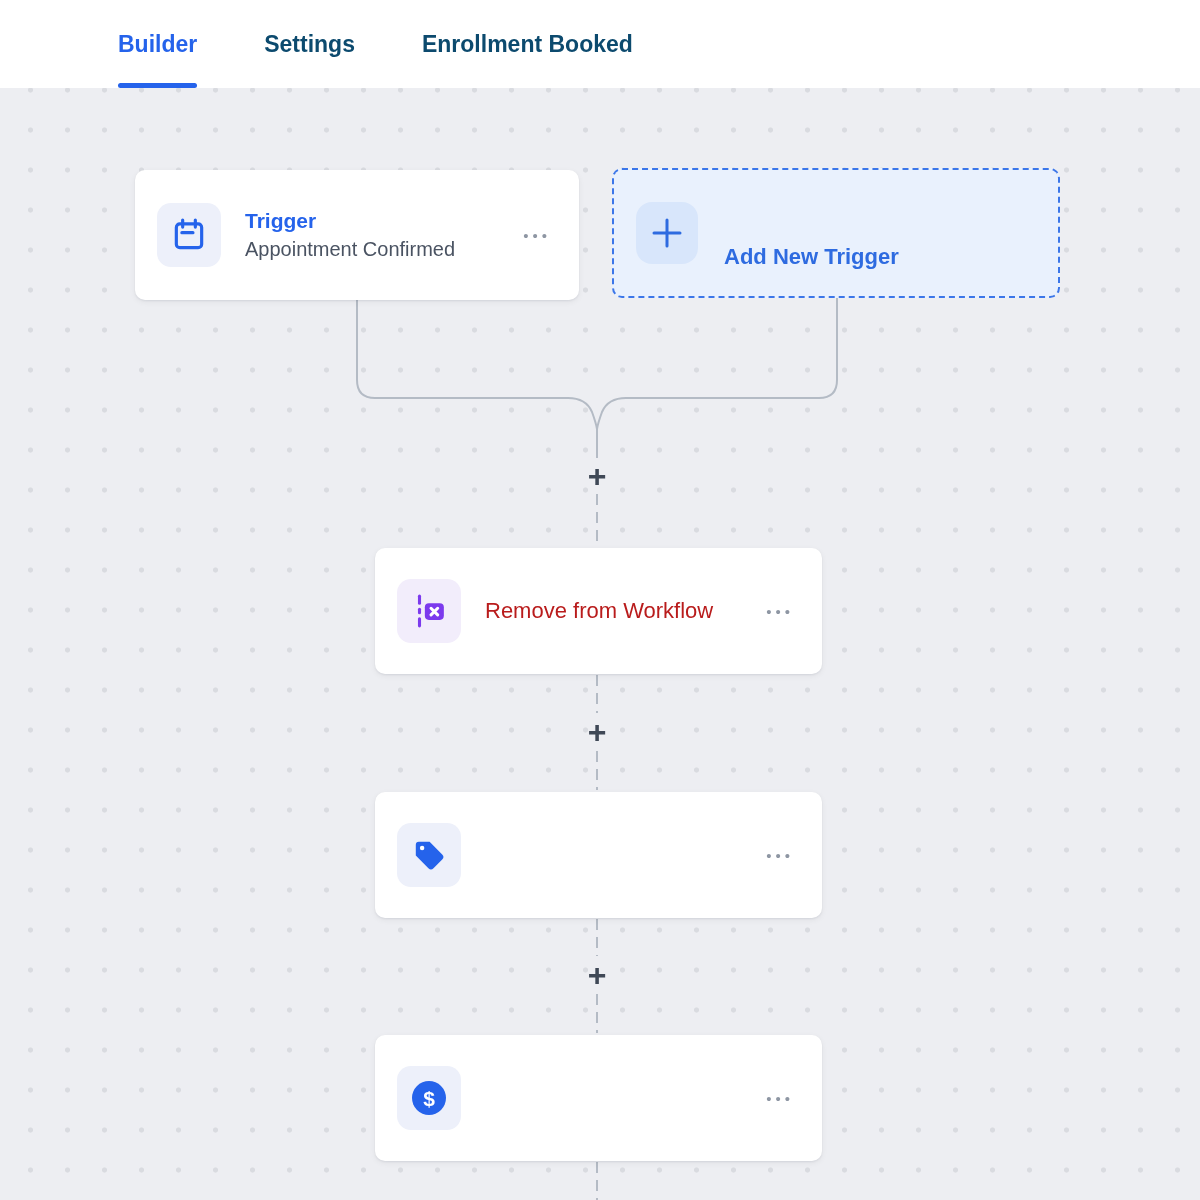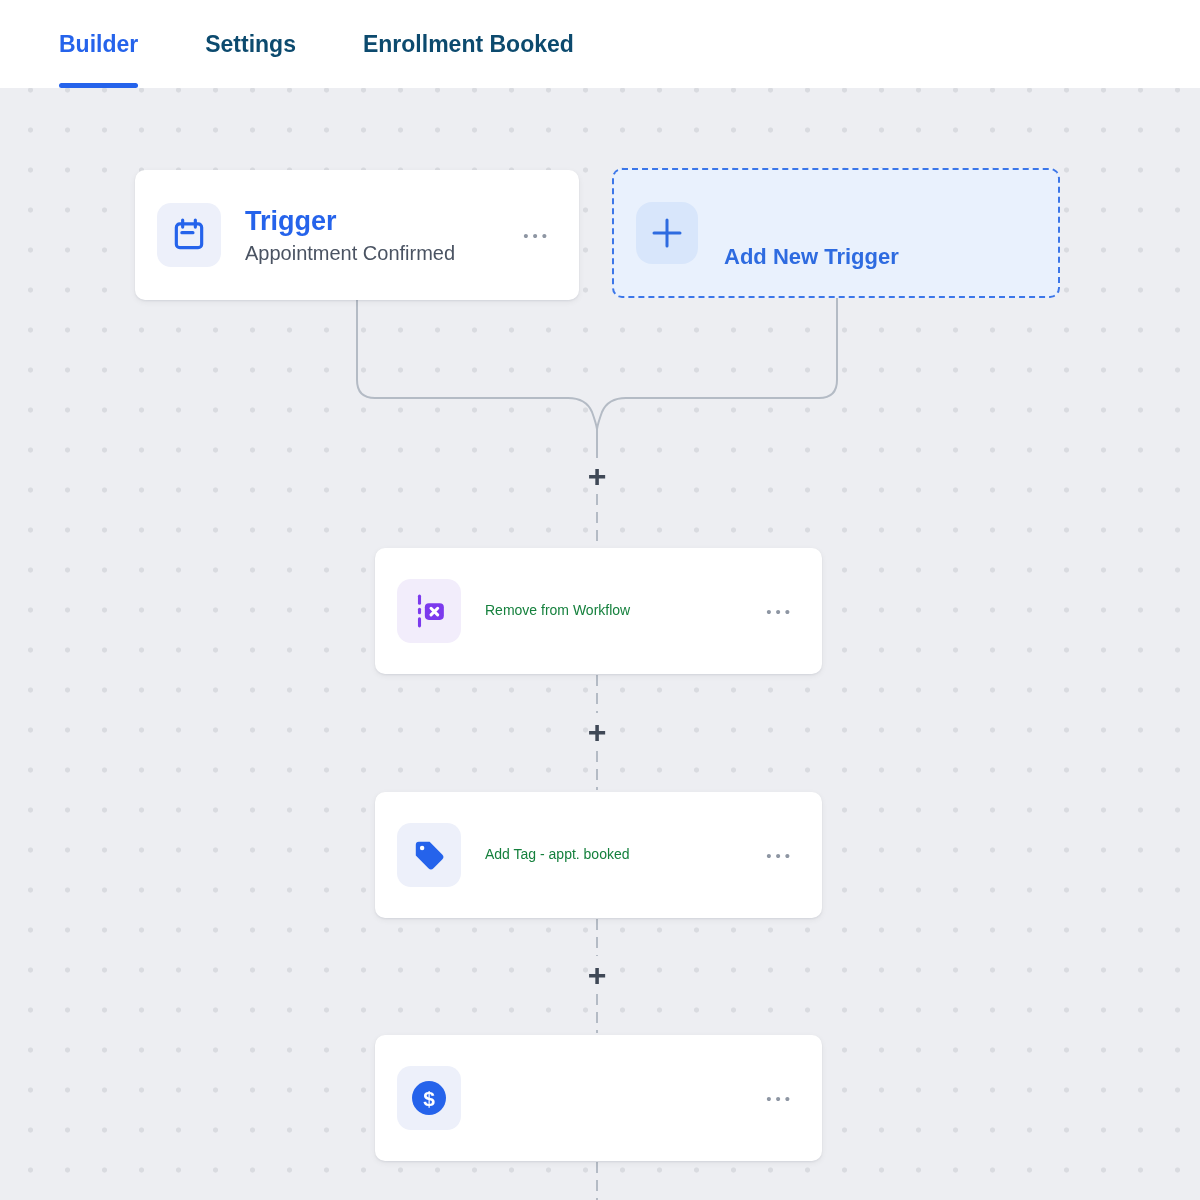--- a/index.html
+++ b/index.html
@@ -9,21 +9,21 @@
     background: #ffffff;
     overflow: hidden;
   }
   .screen { position: relative; width: 1200px; height: 1200px; }
 
   
   .tab-bar {
     position: absolute; top: 0; left: 0; width: 1200px; height: 88px;
     background: #ffffff;
     display: flex; align-items: center;
-    padding-left: 59px; gap: 67px;
+    padding-left: 118px; gap: 67px;
     z-index: 5;
   }
   .tab {
     position: relative; height: 88px;
     display: flex; align-items: center;
     font-size: 23px; font-weight: 700; color: #0c4a6e;
     cursor: pointer; white-space: nowrap;
   }
   .tab.active { color: #2563eb; }
   .tab-underline {
@@ -54,23 +54,23 @@
     padding: 0 24px 0 22px;
   }
   .icon-tile {
     width: 64px; height: 64px; border-radius: 14px;
     background: #edf0fa; flex: 0 0 64px;
     display: flex; align-items: center; justify-content: center;
     margin-right: 24px;
   }
   .icon-tile.purple-bg { background: #f2edfb; }
   .card-text { display: flex; flex-direction: column; gap: 5px; }
-  .card-title { font-size: 27px; font-weight: 700; color: #2563eb; }
+  .card-title { font-size: 21px; font-weight: 700; color: #2563eb; }
   .card-subtitle { font-size: 20px; color: #4a5362; }
-  .node-label { font-size: 14px; color: #15803d; line-height: 1.55; max-width: 285px; }
+  .node-label { font-size: 22px; color: #b91c1c; line-height: 1.55; max-width: 285px; }
   .ellipsis {
     position: absolute; right: 28px; top: 50%; transform: translateY(-50%);
     color: #8e96a3; font-size: 15px; letter-spacing: 4px; line-height: 1;
     cursor: pointer; user-select: none;
   }
 
   .trigger-card   { left: 135px; top: 170px; width: 444px; height: 130px; }
   .node-card-1    { left: 375px; top: 548px;  width: 447px; height: 126px; }
   .node-card-2    { left: 375px; top: 792px;  width: 447px; height: 126px; }
   .node-card-3    { left: 375px; top: 1035px; width: 447px; height: 126px; }
@@ -174,21 +174,20 @@
     <span class="ellipsis">•••</span>
   </div>
 
   <div class="card node-card-2">
     <div class="icon-tile">
       <svg width="36" height="36" viewBox="0 0 24 24">
         <path d="M3.2 5.2 a2 2 0 0 1 2-2 h7.2 l8.4 8.4 a2.4 2.4 0 0 1 0 3.4 l-5.8 5.8 a2.4 2.4 0 0 1 -3.4 0 l-8.4 -8.4 z" fill="#2563eb"></path>
         <circle cx="7.4" cy="7.4" r="1.5" fill="#ffffff"></circle>
       </svg>
     </div>
-    <span class="node-label">Add Tag - appt. booked</span>
     <span class="ellipsis">•••</span>
   </div>
 
   <div class="card node-card-3">
     <div class="icon-tile">
       <svg width="40" height="40" viewBox="0 0 40 40">
         <circle cx="20" cy="20" r="17" fill="#2563eb"></circle>
         <text x="20" y="27.5" text-anchor="middle" font-family="Liberation Sans, sans-serif" font-size="21" font-weight="bold" fill="#ffffff">$</text>
       </svg>
     </div>

